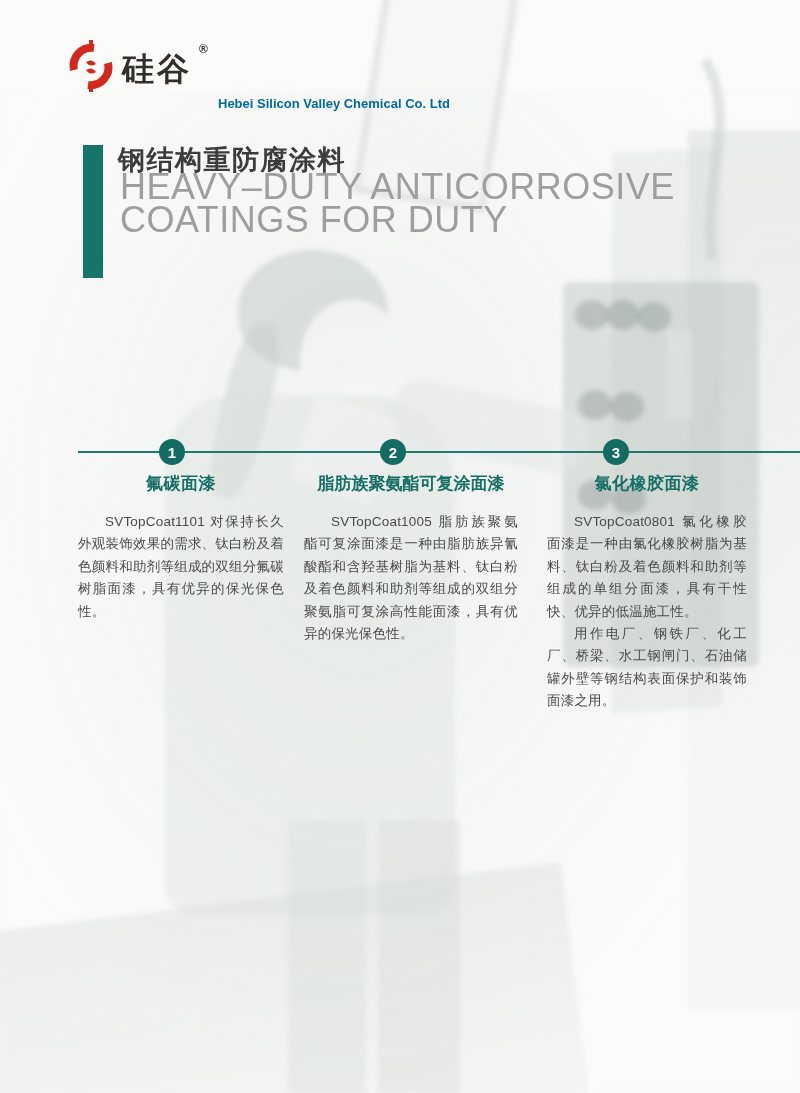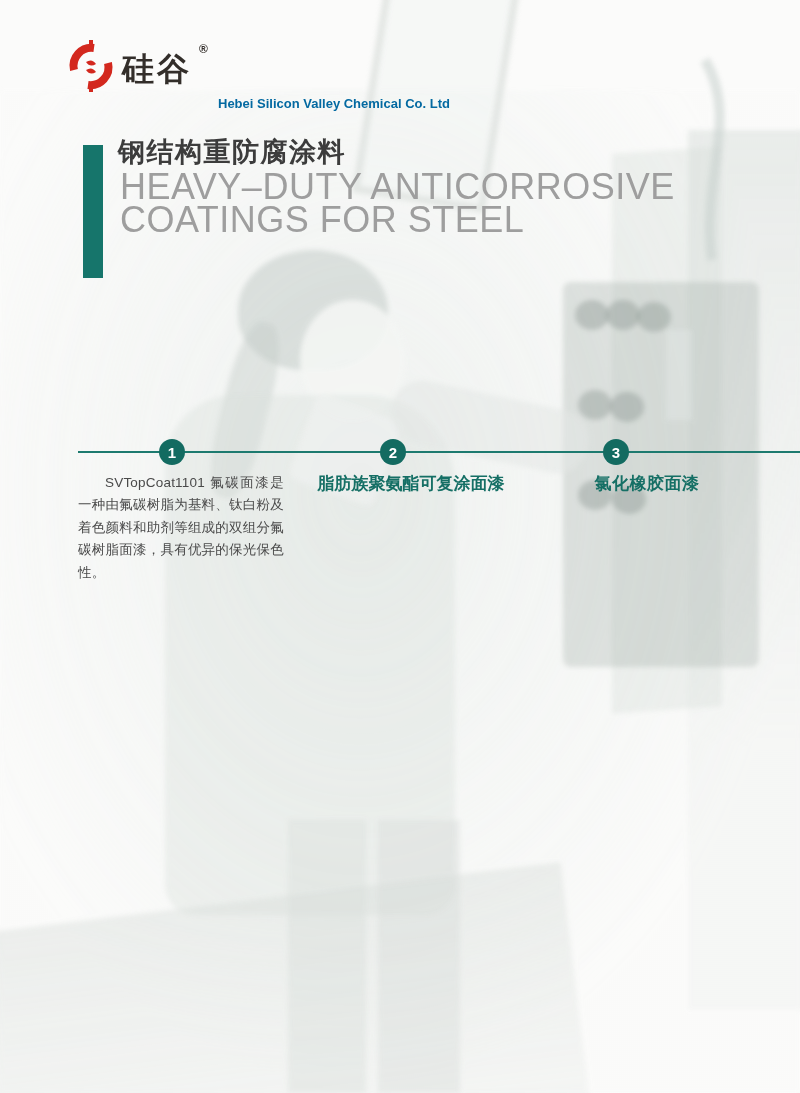--- a/index.html
+++ b/index.html
@@ -50,21 +50,21 @@
   .brand{position:absolute;left:66px;top:40px;height:52px;}
   .logo-icon{position:absolute;left:0;top:0;width:50px;height:52px;}
   .logo-text{position:absolute;left:56px;top:8px;font-size:32px;font-weight:900;
     color:#332e2a;letter-spacing:3px;white-space:nowrap;}
   .reg{position:absolute;left:133px;top:2px;font-size:12px;font-weight:700;color:#332e2a;}
   .company{position:absolute;left:152px;top:22px;font-size:13px;font-weight:700;
     color:#0369a1;white-space:nowrap;margin-top:34px;}
 
   
   .accent-bar{position:absolute;left:83px;top:145px;width:20px;height:133px;background:#16756b;}
-  .title-zh{position:absolute;left:118px;top:134px;margin:0;font-size:27px;font-weight:700;
+  .title-zh{position:absolute;left:118px;top:142px;margin:0;font-size:27px;font-weight:700;
     color:#3c3c3c;letter-spacing:1.5px;}
   .title-en{position:absolute;left:118px;top:168px;margin:2px;font-size:36px;font-weight:400;
     color:#9e9e9e;letter-spacing:.5px;line-height:33px;white-space:nowrap;}
 
   
   .divider-line{position:absolute;left:78px;top:451px;width:722px;height:2px;background:#1d7a6f;}
   .badge{position:absolute;top:439px;width:26px;height:26px;border-radius:50%;
     background:#136b61;color:#fff;font-size:15px;font-weight:700;
     display:flex;align-items:center;justify-content:center;}
   .badge.b1{left:159px;} .badge.b2{left:380px;} .badge.b3{left:603px;}
@@ -130,33 +130,37 @@
     </span>
     <span class="logo-text">硅谷</span>
     <sup class="reg">®</sup>
     <span class="company">Hebei Silicon Valley Chemical Co. Ltd</span>
   </header>
 
   <div class="accent-bar"></div>
   <h1 class="title-zh">钢结构重防腐涂料</h1>
   <h2 class="title-en">
     <span>HEAVY–DUTY ANTICORROSIVE</span><br>
-    <span>COATINGS FOR STEEL</span><br>
+    <span>COATINGS FOR DUTY</span><br>
   </h2>
 
   <div class="divider-line"></div>
   <div class="badge b1">1</div>
   <div class="badge b2">2</div>
   <div class="badge b3">3</div>
 
   <section class="col c1">
-    <p>SVTopCoat1101 氟碳面漆是一种由氟碳树脂为基料、钛白粉及着色颜料和助剂等组成的双组分氟碳树脂面漆，具有优异的保光保色性。</p>
+    <h3 class="col-heading">氟碳面漆</h3>
+    <p>SVTopCoat1101 对保持长久外观装饰效果的需求、钛白粉及着色颜料和助剂等组成的双组分氟碳树脂面漆，具有优异的保光保色性。</p>
   </section>
 
   <section class="col c2">
     <h3 class="col-heading">脂肪族聚氨酯可复涂面漆</h3>
+    <p>SVTopCoat1005 脂肪族聚氨酯可复涂面漆是一种由脂肪族异氰酸酯和含羟基树脂为基料、钛白粉及着色颜料和助剂等组成的双组分聚氨脂可复涂高性能面漆，具有优异的保光保色性。</p>
   </section>
 
   <section class="col c3">
     <h3 class="col-heading">氯化橡胶面漆</h3>
+    <p>SVTopCoat0801 氯化橡胶面漆是一种由氯化橡胶树脂为基料、钛白粉及着色颜料和助剂等组成的单组分面漆，具有干性快、优异的低温施工性。</p>
+    <p>用作电厂、钢铁厂、化工厂、桥梁、水工钢闸门、石油储罐外壁等钢结构表面保护和装饰面漆之用。</p>
   </section>
 
 </div>
 
 </body></html>

